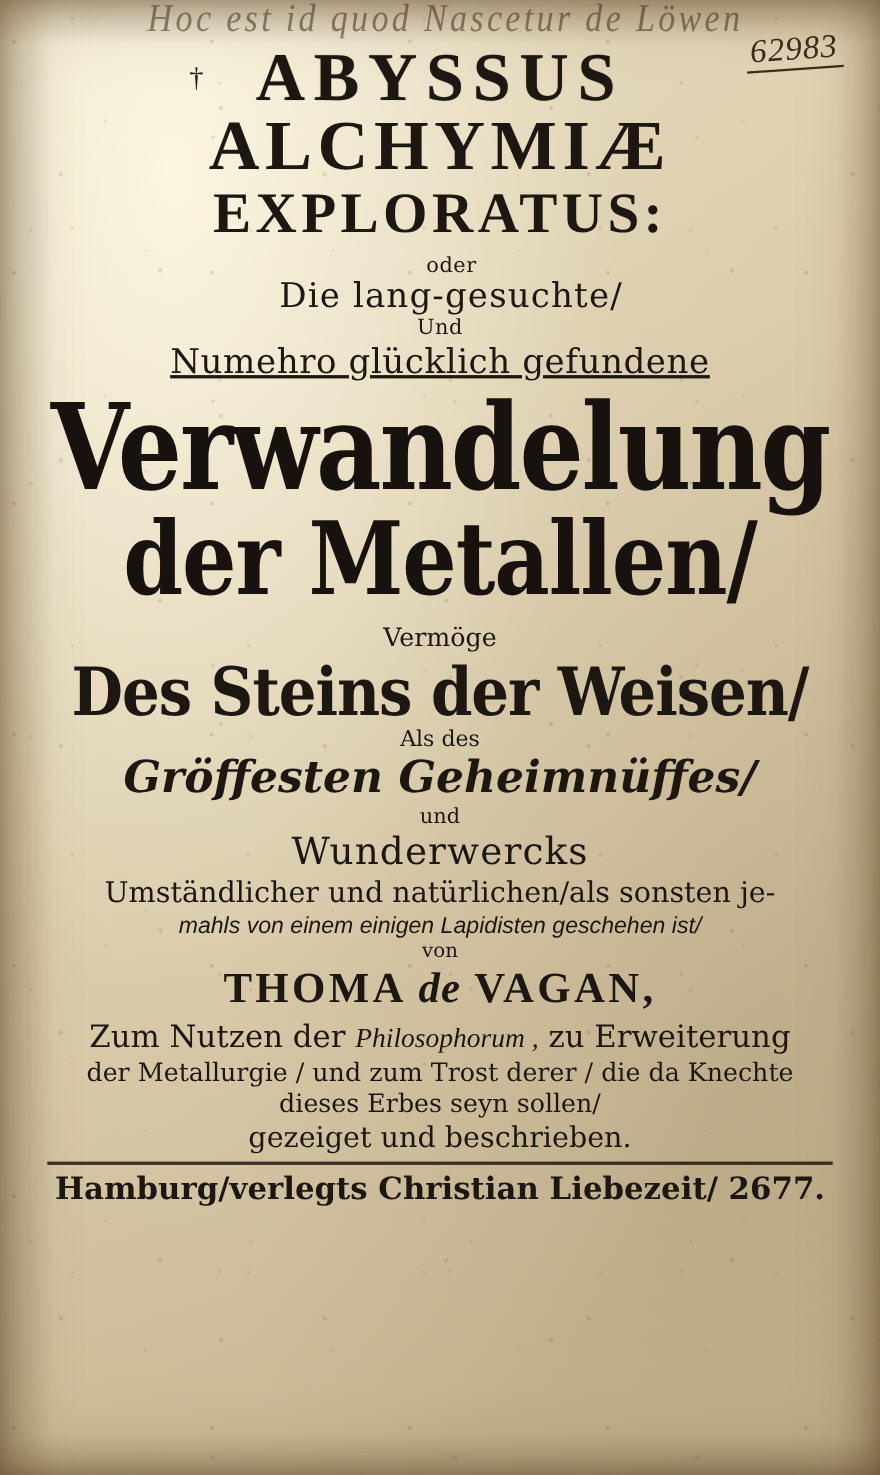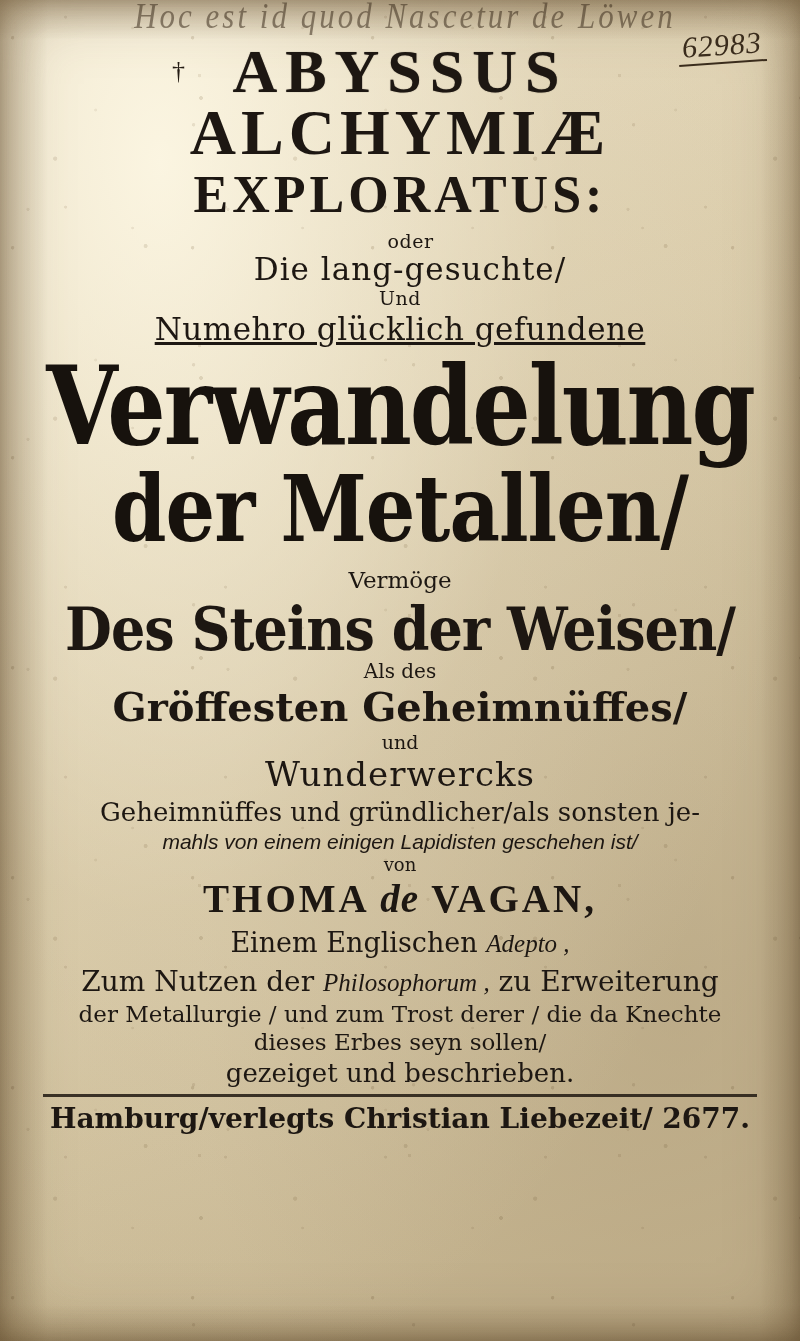--- a/index.html
+++ b/index.html
@@ -225,20 +225,21 @@
     line-height: 24px;
     margin-top: 6px;
   }
   #line-groessesten {
     font-family: "DejaVu Serif", serif;
     font-weight: bold;
     font-size: 40px;
     line-height: 44px;
     letter-spacing: 0px;
     margin-top: 2px;
+    font-style: italic;
   }
   #line-und2 {
     font-family: "DejaVu Serif", serif;
     font-size: 19px;
     line-height: 22px;
     margin-top: 2px;
   }
   #line-wunderwercks {
     font-family: "DejaVu Serif", serif;
     font-size: 34px;
@@ -380,34 +381,30 @@
     <div id="line-verwandelung" class="ink display-frak">Verwandelung</div>
     <div id="line-dermetallen" class="ink display-frak">der Metallen/</div>
 
     <div id="line-vermoege" class="ink">Vermöge</div>
     <div id="line-steinsderweisen" class="ink">Des Steins der Weisen/</div>
 
     <div id="line-alsdes" class="ink">Als des</div>
     <div id="line-groessesten" class="ink">Gröffesten Geheimnüffes/</div>
     <div id="line-und2" class="ink">und</div>
     <div id="line-wunderwercks" class="ink">Wunderwercks</div>
-    <div id="line-umstaendlicher" class="ink">Geheimnüffes und gründlicher/als sonsten je-</div>
+    <div id="line-umstaendlicher" class="ink">Umständlicher und natürlichen/als sonsten je-</div>
     <div id="line-mahls" class="ink">mahls von einem einigen Lapidisten geschehen ist/</div>
 
     <div id="line-von" class="ink">von</div>
     <div id="line-thoma" class="ink">
       <span>THOMA</span>
       <span class="it">de</span>
       <span>VAGAN,</span>
     </div>
 
-    <div id="line-einem" class="ink">
-      <span>Einem Englischen</span>
-      <span class="lat">Adepto ,</span>
-    </div>
 
     <div id="line-zumnutzen" class="ink">
       <span>Zum Nutzen der</span>
       <span class="lat">Philosophorum ,</span>
       <span>zu Erweiterung</span>
     </div>
     <div id="line-dermetallurgie" class="ink">der Metallurgie / und zum Trost derer / die da Knechte</div>
     <div id="line-dieses" class="ink">dieses Erbes seyn sollen/</div>
     <div id="line-gezeiget" class="ink">gezeiget und beschrieben.</div>
 

